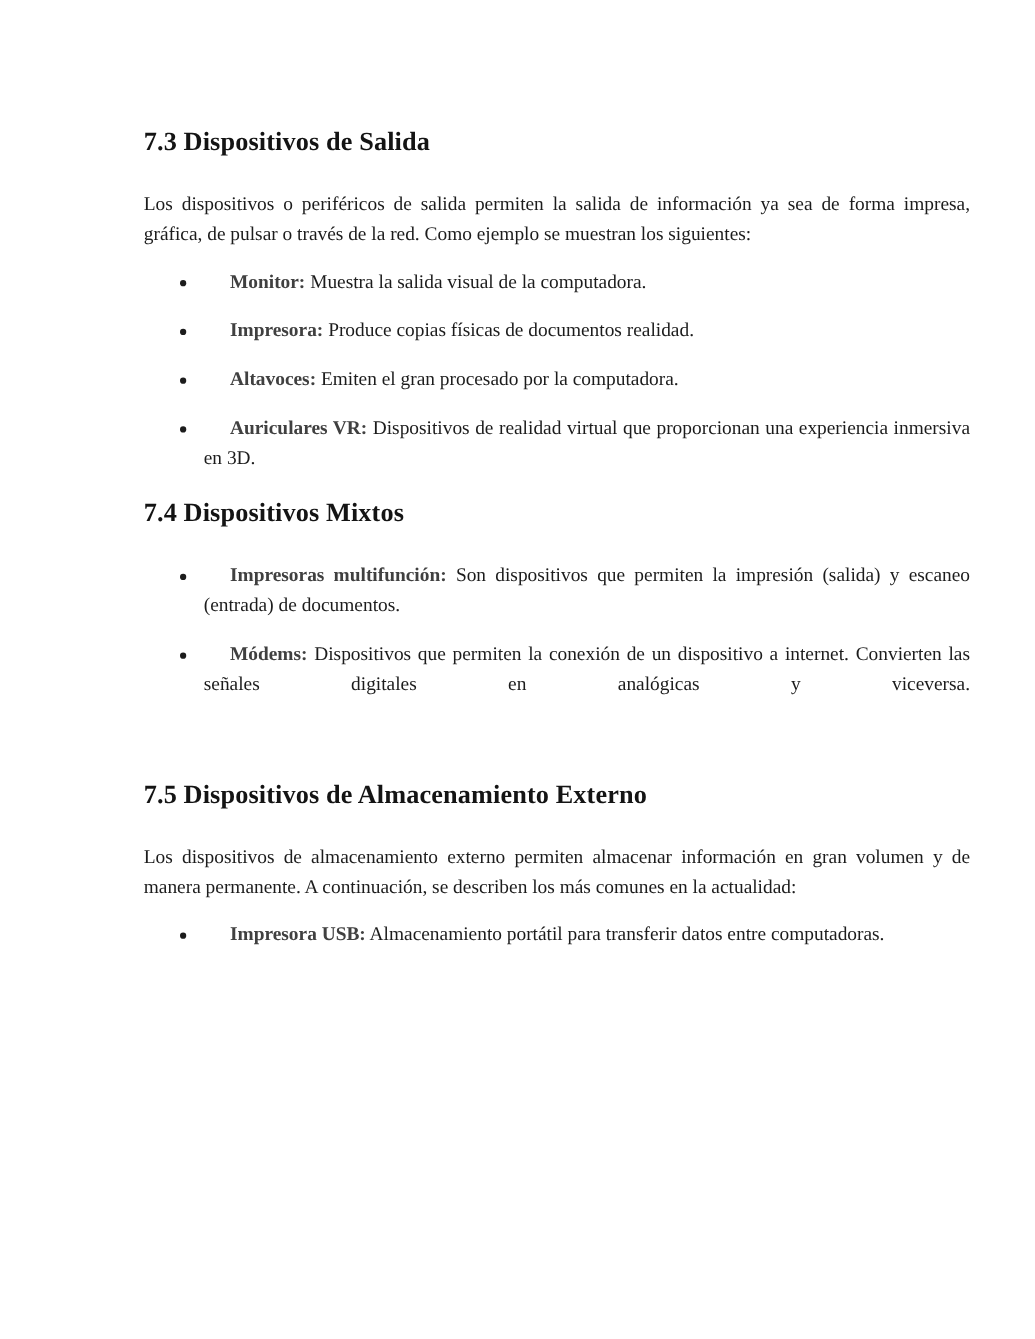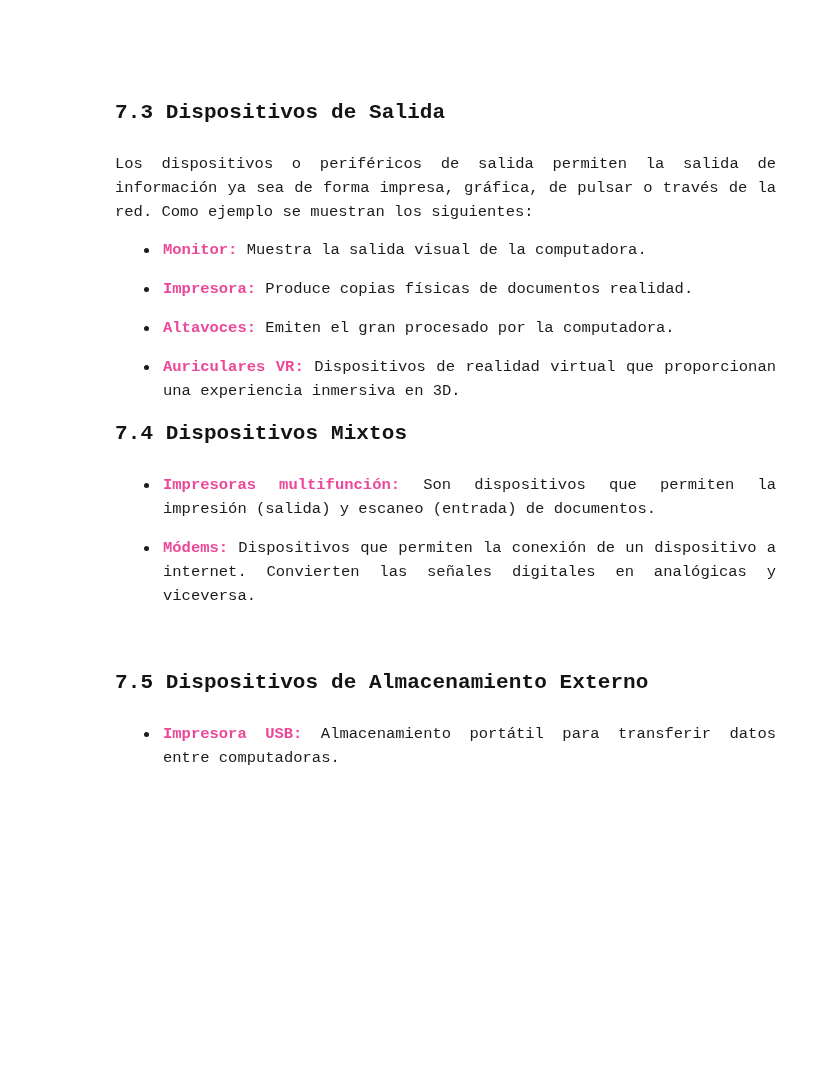--- a/index.html
+++ b/index.html
@@ -6,21 +6,21 @@
   * { box-sizing: border-box; }
   html, body { margin: 0; padding: 0; background: #ffffff; }
 
   .page {
     position: relative;
     width: 828px;
     height: 1071px;
     margin: 0 auto;
     background: #ffffff;
     color: #1c1c1c;
-    font-family: Liberation Mono, monospace;
+    font-family: Liberation Serif, serif;
     padding: 100px 52px 40px 115px;
     overflow: hidden;
   }
 
   .section-heading {
     font-size: 21px;
     line-height: 26px;
     font-weight: 700;
     color: #141414;
     margin: 0 0 26px 0;
@@ -52,21 +52,21 @@
   .bullet-dot {
     position: absolute;
     left: 29px;
     top: 9.5px;
     width: 5px;
     height: 5px;
     border-radius: 50%;
     background: #1c1c1c;
   }
 
-  .bullet-term { font-weight: 700; color: #ec4899; }
+  .bullet-term { font-weight: 700; color: #404040; margin-left: 21px; }
 
   
   .justify-last { text-align-last: justify; }
 </style>
 </head>
 <body>
 
 <div class="page">
 
   <div class="section section-1">
@@ -109,20 +109,21 @@
       <div class="bullet-item justify-last">
         <span class="bullet-dot"></span>
         <span class="bullet-term">Módems:</span>
         <span>Dispositivos que permiten la conexión de un dispositivo a internet. Convierten las señales digitales en analógicas y viceversa.</span>
       </div>
     </div>
   </div>
 
   <div class="section section-3">
     <h2 class="section-heading">7.5 Dispositivos de Almacenamiento Externo</h2>
+    <p class="section-intro">Los dispositivos de almacenamiento externo permiten almacenar información en gran volumen y de manera permanente. A continuación, se describen los más comunes en la actualidad:</p>
 
     <div class="bullet-list">
       <div class="bullet-item">
         <span class="bullet-dot"></span>
         <span class="bullet-term">Impresora USB:</span>
         <span>Almacenamiento portátil para transferir datos entre computadoras.</span>
       </div>
     </div>
   </div>
 

